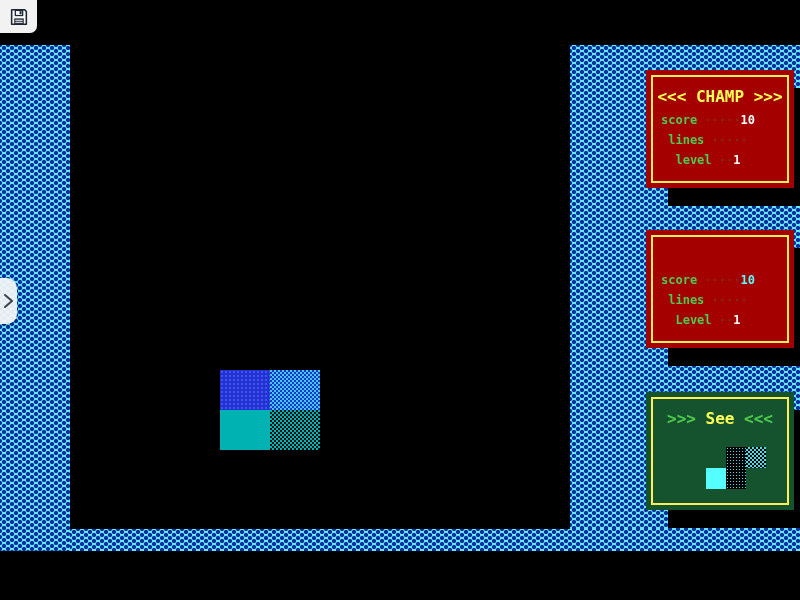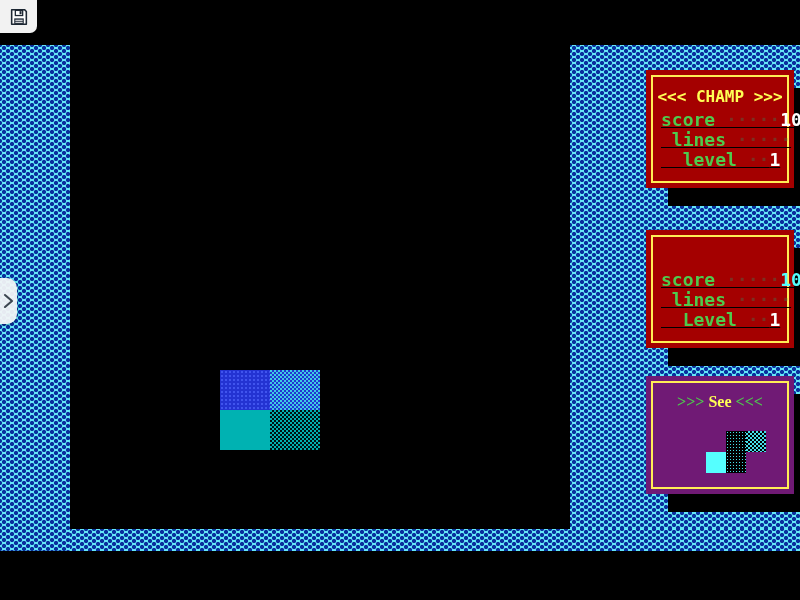--- a/index.html
+++ b/index.html
@@ -56,40 +56,39 @@
   
   .panel {
     position: absolute;
     left: 600px; width: 148px; height: 118px;
     box-shadow: 22px 18px 0 #000;
     margin-left: 46px;
   }
   .panel-red { background: #a40000; }
   #panel-champ { top: 70px; }
   #panel-you   { top: 230px; }
-  #panel-see   { top: 376px; background: #701a75; font-family: Liberation Serif, serif; }
+  #panel-see   { top: 392px; background: #14532d; }
   .panel-frame {
     position: absolute; inset: 5px;
     border: 2px solid #ffee55;
     pointer-events: none;
   }
   .panel-title {
     position: absolute; top: 17px; left: 0; right: 0;
     text-align: center;
     font-size: 16px; font-weight: bold;
     color: #ffff55;
     white-space: pre;
     letter-spacing: 0px;
   }
   .panel-rows { position: absolute; top: 40px; left: 15px; right: 8px; }
   .prow {
     height: 20px; line-height: 20px;
-    font-size: 18px; font-weight: bold;
+    font-size: 12px; font-weight: bold;
     white-space: pre;
-    text-decoration: underline;
   }
   .lbl  { color: #4ecb4e; }
   .dots { color: #7c3020; }
   #panel-champ .val-score { color: #ffffff; }
   #panel-you   .val-score { color: #55ffff; }
   .val-lines { color: #7c3020; }
   .val-level { color: #ffffff; }
   .title-green { color: #4ecb4e; }
   .title-yellow { color: #ffff55; }
 

